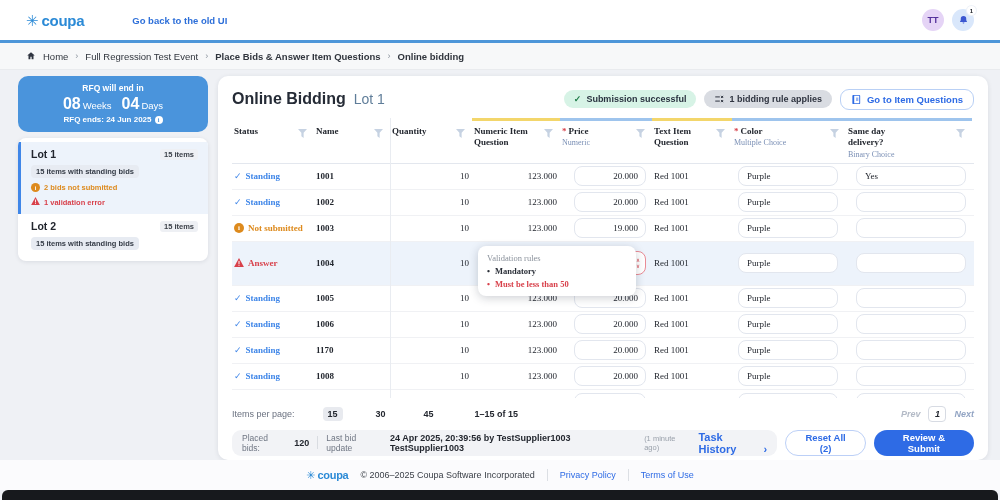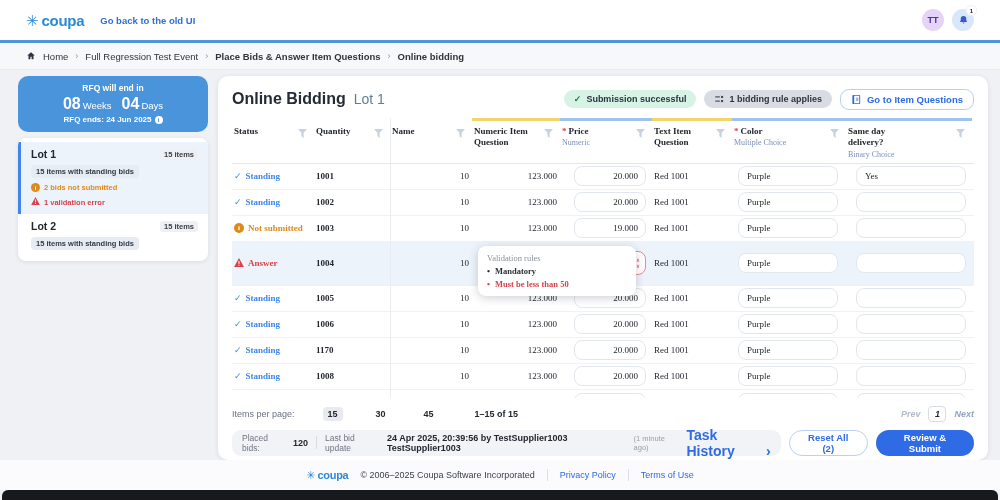--- a/index.html
+++ b/index.html
@@ -5,21 +5,21 @@
   * { margin:0; padding:0; box-sizing:border-box; }
   html,body { width:1000px; height:500px; overflow:hidden; }
   body { font-family:"Liberation Sans", sans-serif; background:#1a1c21; color:#23272f; }
   .page { width:1000px; height:500px; display:flex; flex-direction:column; background:#eff1f5; }
 
   
   .topbar { height:40px; background:#fff; display:flex; align-items:center; padding:0 26px; flex:0 0 auto; }
   .logo { display:flex; align-items:center; gap:3px; }
   .logo-mark { color:#2b8ad6; font-size:15px; line-height:1; }
   .logo-text { color:#2b8ad6; font-weight:bold; font-size:15px; letter-spacing:-0.3px; }
-  .back-link { margin-left:16px; color:#2d6fd9; font-size:9.5px; font-weight:bold; cursor:pointer; }
+  .back-link { margin-left:48px; color:#2d6fd9; font-size:9.5px; font-weight:bold; cursor:pointer; }
   .topbar-right { margin-left:auto; display:flex; align-items:center; gap:8px; }
   .avatar { width:22px; height:22px; border-radius:50%; background:#e5d4f6; color:#53309a; font-size:9px; font-weight:bold; display:flex; align-items:center; justify-content:center; }
   .bell-wrap { position:relative; width:22px; height:22px; border-radius:50%; background:#d9e7fb; display:flex; align-items:center; justify-content:center; cursor:pointer; }
   .bell-badge { position:absolute; top:-3px; right:-2px; background:#fff; border-radius:50%; width:9px; height:9px; font-size:6px; font-weight:bold; color:#23272f; display:flex; align-items:center; justify-content:center; box-shadow:0 0 0 1px #eef2f8; }
   .blue-line { height:3px; background:#4d96d9; flex:0 0 auto; }
 
   
   .breadcrumb { height:27px; background:#f7f8f9; border-bottom:1px solid #e9ebee; display:flex; align-items:center; padding:0 26px; gap:7px; font-size:9.5px; color:#30353d; flex:0 0 auto; }
   .crumb { cursor:pointer; }
   .crumb.bold { font-weight:bold; }
@@ -113,21 +113,21 @@
   .page-box { width:18px; height:16px; border:1px solid #d7dbe3; border-radius:4px; display:flex; align-items:center; justify-content:center; color:#23272f; font-weight:bold; background:#fff; }
   .next-btn { color:#93a5c4; font-weight:bold; cursor:pointer; }
 
   
   .action-bar { display:flex; align-items:center; gap:8px; margin-top:4px; flex:0 0 auto; }
   .status-strip { flex:1 1 auto; background:#f2f3f6; border-radius:9px; height:26px; display:flex; align-items:center; padding:0 10px; gap:8px; }
   .sb-label { font-size:8.5px; color:#6f7683; }
   .sb-value { font-size:9px; font-weight:bold; color:#23272f; }
   .v-div { width:1px; height:13px; background:#d9dce1; }
   .ago { font-size:7.5px; color:#9aa1ab; }
-  .task-history { margin-left:auto; color:#2e6be5; font-size:14px; font-weight:bold; cursor:pointer; display:flex; align-items:flex-end; gap:3px; }
+  .task-history { margin-left:auto; color:#2e6be5; font-size:11px; font-weight:bold; cursor:pointer; display:flex; align-items:flex-end; gap:3px; }
   .btn-reset { background:#fff; border:1.5px solid #bcd0f7; color:#2e6be5; border-radius:13px; height:26px; padding:0 13px; font-size:9.5px; font-weight:bold; cursor:pointer; font-family:inherit; }
   .btn-submit { background:#2e6be5; border:none; color:#fff; border-radius:13px; height:26px; padding:0 13px; font-size:9.5px; font-weight:bold; cursor:pointer; font-family:inherit; }
 
   
   .site-footer { height:30px; flex:0 0 auto; display:flex; align-items:center; justify-content:center; gap:12px; background:#fbfbfd; font-size:9px; color:#3a3f47; }
   .f-logo { display:flex; align-items:center; gap:2px; }
   .f-logo .logo-mark { font-size:11px; }
   .f-logo .logo-text { font-size:11px; }
   .f-div { width:1px; height:12px; background:#dcdfe4; }
   .f-link { color:#2e6be5; cursor:pointer; }
@@ -245,29 +245,29 @@
       <div class="table-area">
         <div class="frozen-divider"></div>
         <div class="thead">
             <div class="hcell accent-none c0">
     <span class="hlabel">Status</span>
 
     <svg class="funnel" width="9" height="9" viewBox="0 0 12 12">
                 <path fill="#c6d2e2" d="M0 0h12L7.5 5v7L4.5 9.5V5z"></path>
               </svg>
   </div>
+            <div class="hcell accent-none c1">
+    <span class="hlabel">Name</span>
+
+    <svg class="funnel" width="9" height="9" viewBox="0 0 12 12">
+                <path fill="#c6d2e2" d="M0 0h12L7.5 5v7L4.5 9.5V5z"></path>
+              </svg>
+  </div>
             <div class="hcell accent-none c2">
     <span class="hlabel">Quantity</span>
-
-    <svg class="funnel" width="9" height="9" viewBox="0 0 12 12">
-                <path fill="#c6d2e2" d="M0 0h12L7.5 5v7L4.5 9.5V5z"></path>
-              </svg>
-  </div>
-            <div class="hcell accent-none c1">
-    <span class="hlabel">Name</span>
 
     <svg class="funnel" width="9" height="9" viewBox="0 0 12 12">
                 <path fill="#c6d2e2" d="M0 0h12L7.5 5v7L4.5 9.5V5z"></path>
               </svg>
   </div>
             <div class="hcell accent-yellow c3">
     <span class="hlabel">Numeric Item Question</span>
 
     <svg class="funnel" width="9" height="9" viewBox="0 0 12 12">
                 <path fill="#c6d2e2" d="M0 0h12L7.5 5v7L4.5 9.5V5z"></path>

